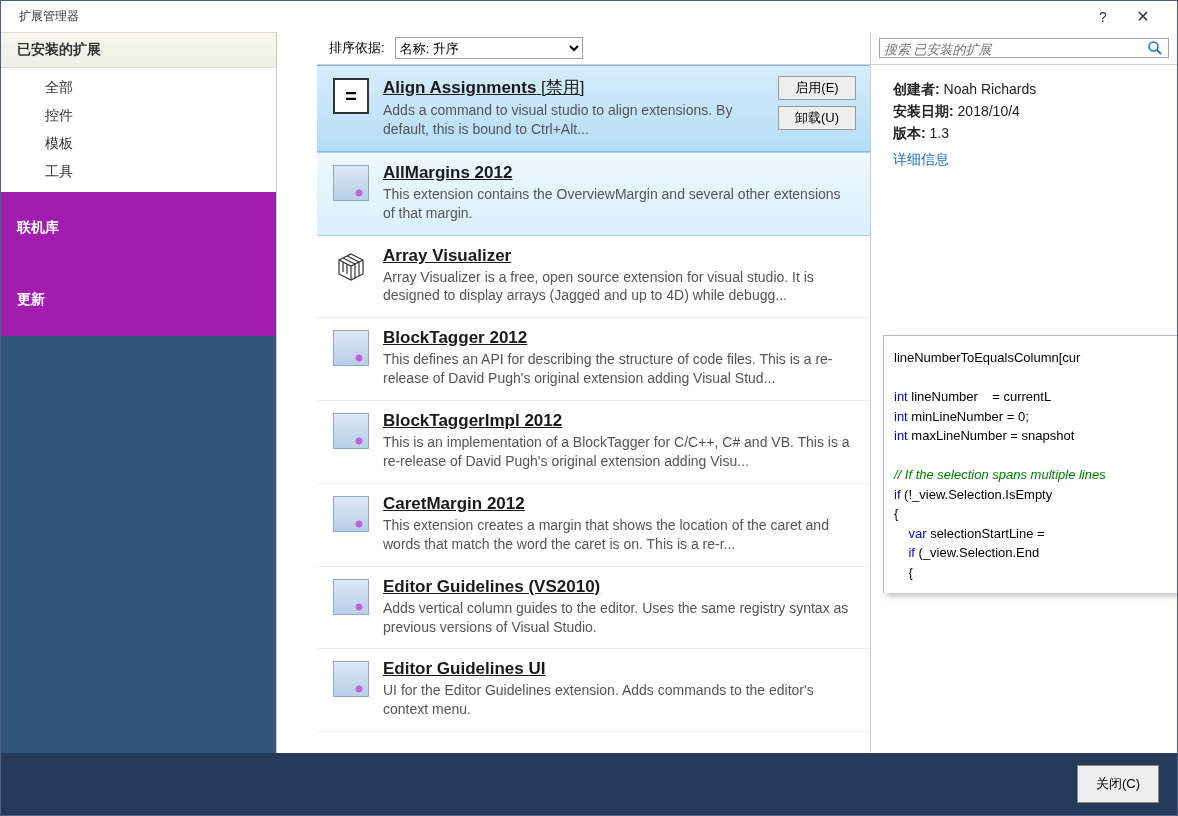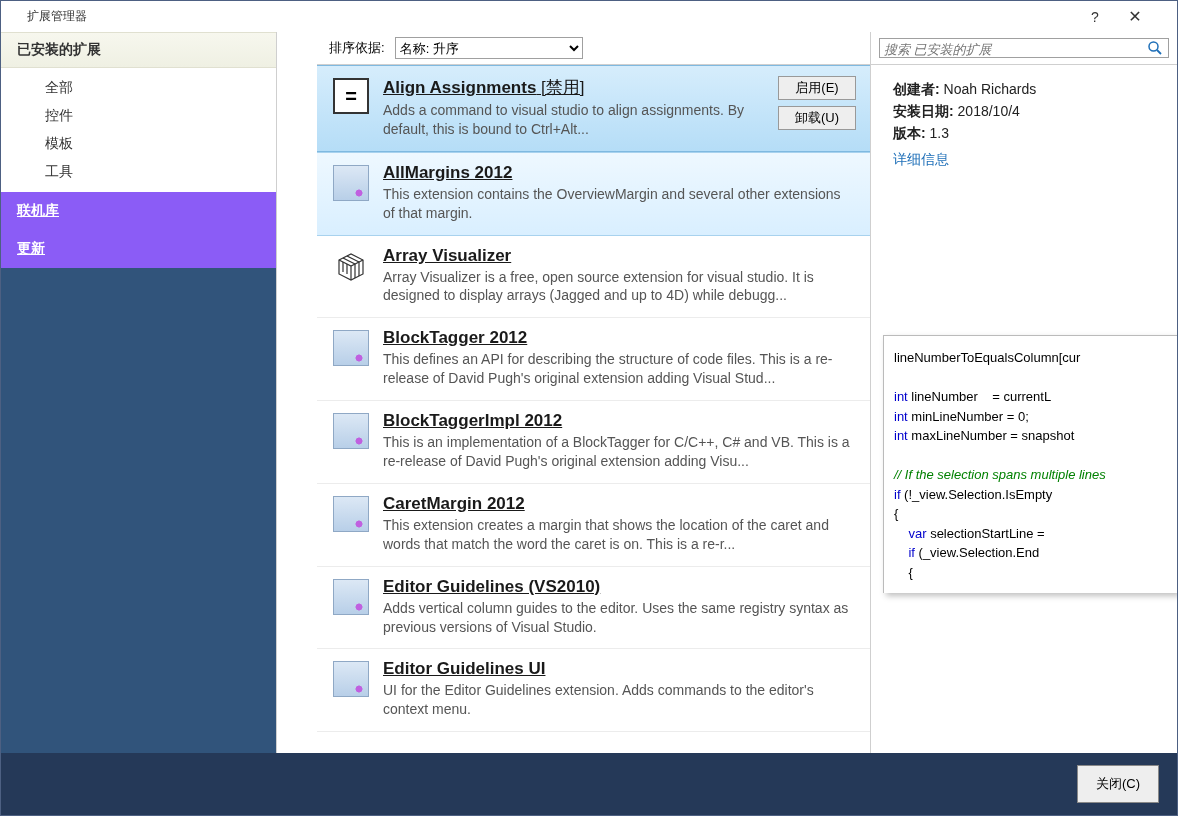--- a/index.html
+++ b/index.html
@@ -1,33 +1,33 @@
 <!DOCTYPE html>
 <html><head>
 <meta charset="utf-8">
 <style>
 * { box-sizing: border-box; margin: 0; padding: 0; font-family: "Segoe UI", "Microsoft YaHei", sans-serif; }
 body { background: #fff; width: 1178px; height: 816px; overflow: hidden; border: 1px solid #4d6082; display: flex; flex-direction: column; }
 
 
-.title-bar { height: 31px; display: flex; align-items: center; padding: 0 22px; font-size: 12px; color: #333; }
+.title-bar { height: 31px; display: flex; align-items: center; padding: 0 14px; font-size: 12px; color: #333; }
 .title-bar .title { flex: 1; padding-left: 4px; }
 .title-bar .help-btn, .title-bar .close-btn { width: 40px; height: 30px; display: flex; align-items: center; justify-content: center; font-size: 14px; cursor: default; }
 .title-bar .close-btn { font-size: 16px; }
 
 
 .main { flex: 1; display: flex; min-height: 0; }
 
 
 .sidebar { width: 276px; background: #fff; display: flex; flex-direction: column; border-right: 1px solid #cfcfcf; }
 .sidebar-section { }
 .sidebar-header { background: linear-gradient(#f7f7ee, #eff0e3); padding: 8px 16px; font-size: 14px; font-weight: bold; color: #333; border-top: 1px solid #e0e0d0; border-bottom: 1px solid #e0e0d0; }
 .sidebar-items { padding: 6px 8px; }
 .sidebar-item { padding: 5px 36px; font-size: 14px; color: #333; cursor: default; }
-.sidebar-dark { background: #8b5cf6; color: #fff; padding: 10px 16px; font-size: 14px; font-weight: bold; text-decoration: underline; }
+.sidebar-dark { background: #a21caf; color: #fff; padding: 27px 16px; font-size: 14px; font-weight: bold; }
 .sidebar-spacer { flex: 1; background: #31547b; }
 
 
 .center { flex: 1; display: flex; flex-direction: column; min-width: 0; margin-left: 40px; }
 .sort-bar { height: 32px; display: flex; align-items: center; gap: 10px; padding: 4px 12px; font-size: 13px; }
 .sort-bar select { height: 22px; width: 188px; font-size: 13px; border: 1px solid #a0a0a0; background: #fff; }
 
 .ext-list { flex: 1; overflow-y: auto; background: #fff; border-top: 1px solid #cfcfcf; }
 .ext-item { display: flex; gap: 12px; padding: 10px 14px 12px 14px; border-bottom: 1px solid #ececec; position: relative; }
 .ext-item.selected { background: linear-gradient(#d6edfc, #b5ddf7); border-top: 1px solid #7fb9e0; border-bottom: 1px solid #7fb9e0; }
@@ -100,21 +100,21 @@
         <option>名称: 升序</option>
       </select>
     </div>
     <div class="ext-list" id="ext-list">
         <div class="ext-item selected">
           <div class="ext-icon">
             <div class="icon-equals">=</div>
           </div>
           <div class="ext-body">
             <div class="ext-title">Align Assignments<span class="disabled-tag"> [禁用]</span></div>
-            <div class="ext-desc">Adds a command to visual studio to align assignments.  By default, this is bound to Ctrl+Alt...</div>
+            <div class="ext-desc">Adds a command to visual studio to align extensions.  By default, this is bound to Ctrl+Alt...</div>
           </div>
           <div class="ext-actions">
             <button>启用(E)</button>
             <button>卸载(U)</button>
           </div>
         </div>
         <div class="ext-item hovered">
           <div class="ext-icon">
             <div class="icon-ext"></div>
           </div>

